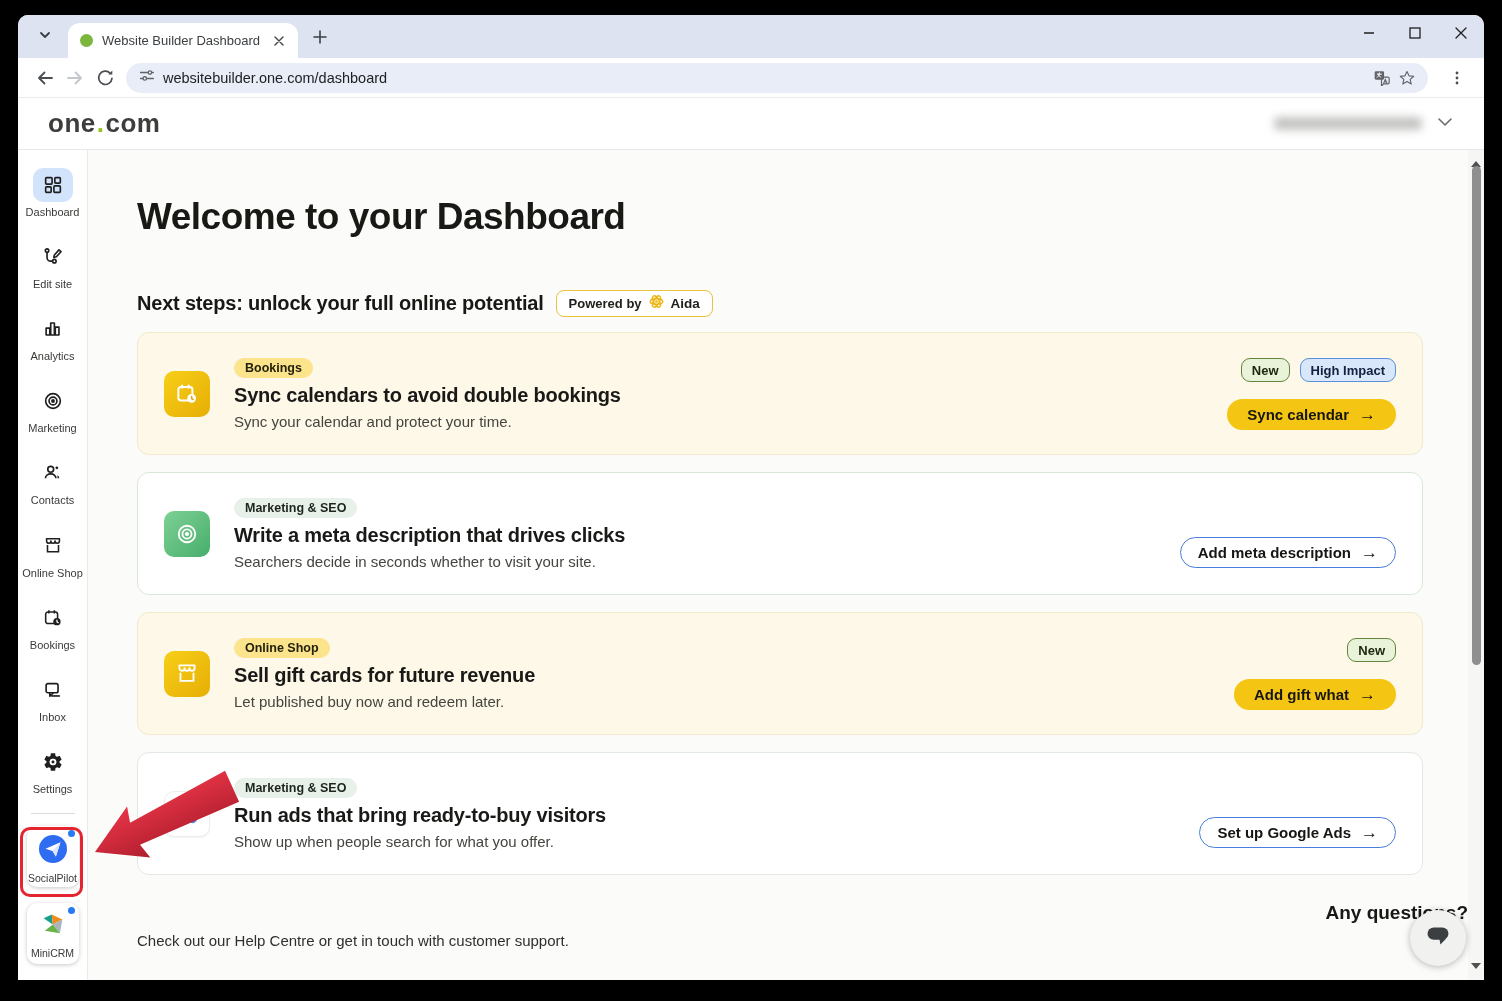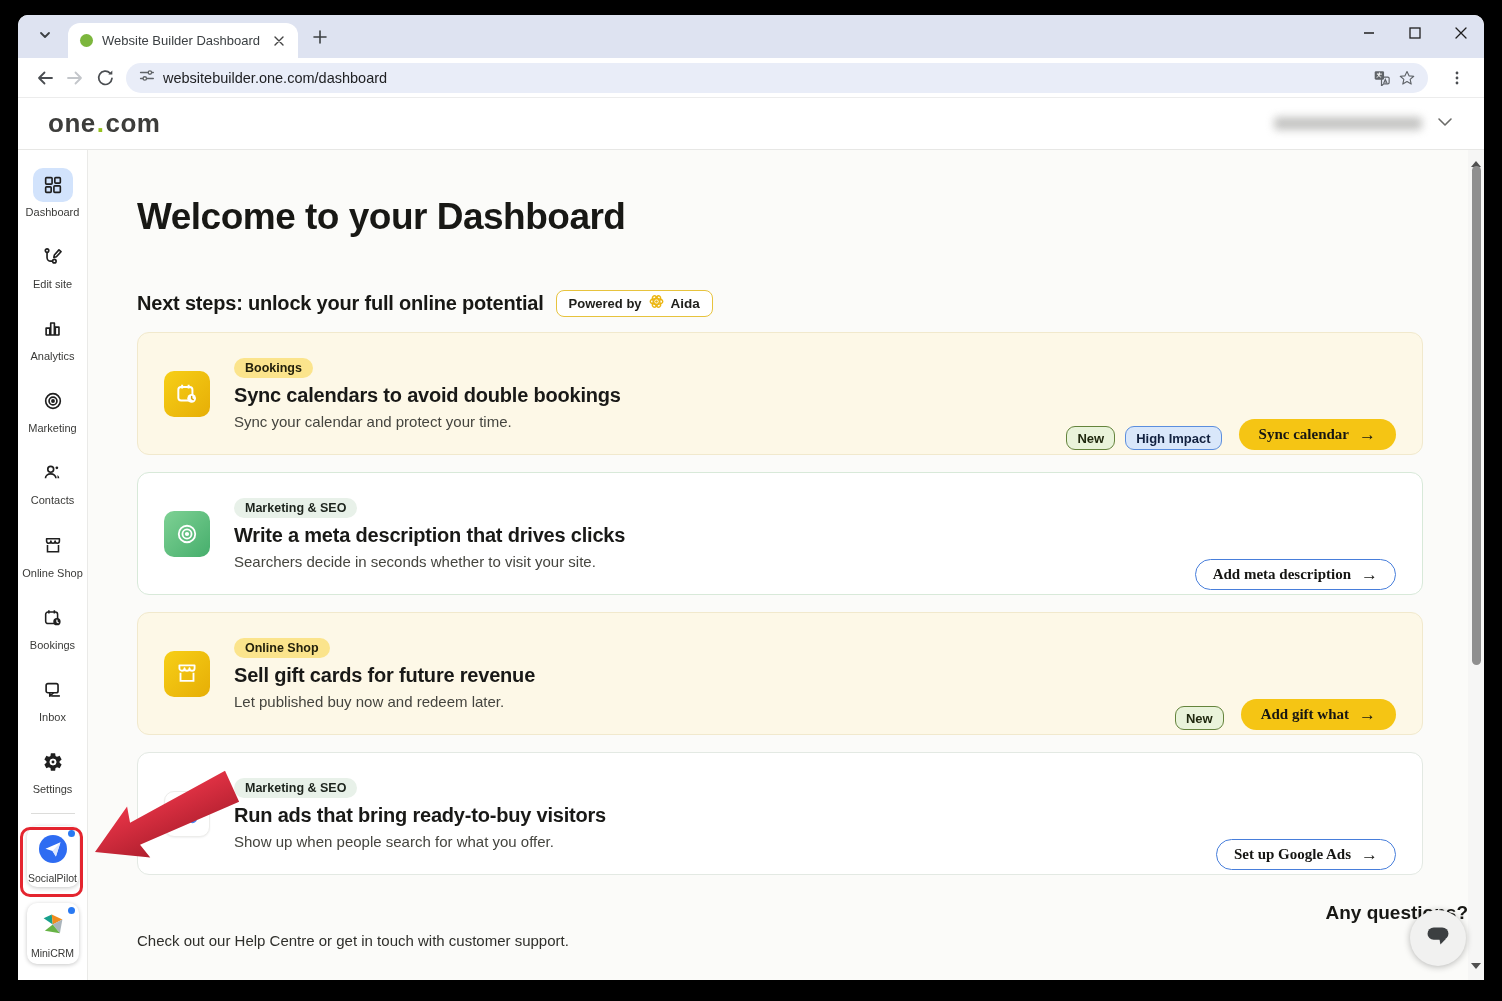--- a/index.html
+++ b/index.html
@@ -71,29 +71,29 @@
   .tile { width:46px; height:46px; border-radius:10px; display:flex; align-items:center; justify-content:center; flex:0 0 auto; }
   .tile.yellow { background:linear-gradient(135deg,#f7cf17,#e6ae06); }
   .tile.green { background:linear-gradient(135deg,#7ed194,#46ae6c); }
   .tile.white { background:#fff; border:1px solid #ededeb; box-shadow:0 1px 2px rgba(0,0,0,.06); }
   .card-text { margin-left:24px; }
   .tag { display:inline-block; padding:3px 11px; border-radius:12px; font-size:12.5px; font-weight:700; color:#23210c; }
   .tag.yellow { background:#fbe48c; }
   .tag.green { background:#e8f1e9; color:#1d241d; }
   .card-title { font-size:20px; font-weight:700; color:#191917; margin-top:6px; letter-spacing:-0.2px; }
   .card-desc { font-size:15px; color:#45453f; margin-top:6px; }
-  .card-right { position:absolute; right:26px; top:0; bottom:4px; display:flex; flex-direction:row; align-items:flex-end; }
+  .card-right { position:absolute; right:26px; top:0; bottom:4px; display:flex; flex-direction:column; align-items:flex-end; }
   .card-right.top { padding-top:25px; gap:17px; }
   .card-right.mid { padding-top:64px; }
   .badge-row { display:flex; gap:10px; }
   .badge { height:24px; display:inline-flex; align-items:center; padding:0 10px; border-radius:9px; font-size:13px; font-weight:600; }
   .badge.new { background:#e9f3da; border:1.4px solid #64843c; color:#20290f; }
   .badge.impact { background:#d9e7fa; border:1.4px solid #5b8ede; color:#12213f; }
   .btn { display:inline-flex; align-items:center; gap:10px; height:31px; border-radius:17px; font-size:15px; font-weight:700;
-         color:#161613; cursor:pointer; font-family:Liberation Serif, serif; }
+         color:#161613; cursor:pointer; font-family:Liberation Sans, sans-serif; }
   .btn .arr { font-weight:400; font-size:17px; line-height:1; }
   .btn-yellow { background:#f5c514; border:none; padding:0 20px; }
   .btn-outline { background:#fff; border:1.6px solid #477edb; padding:0 17px; }
 
   .questions { margin-top:27px; }
   .q-title { font-size:19px; font-weight:700; color:#181815;text-align:right; }
   .q-body { font-size:15px; color:#2f2f2b; margin-top:8px; }
 
   
   .scrollcol { width:16px; background:#f6f6f5; position:relative; flex:0 0 auto; }

